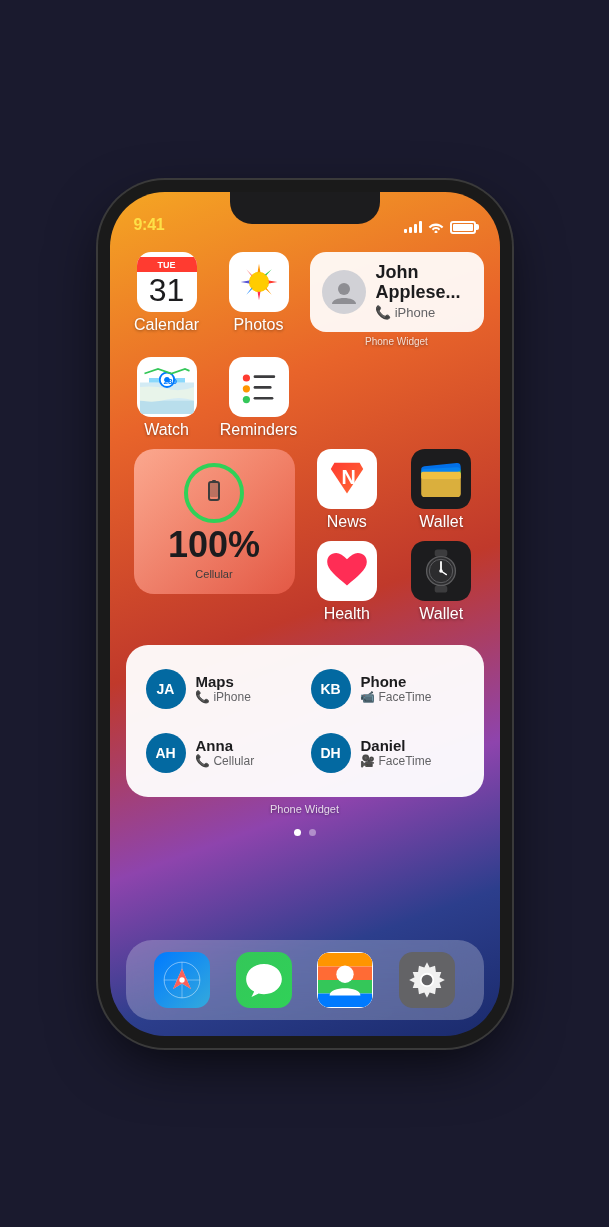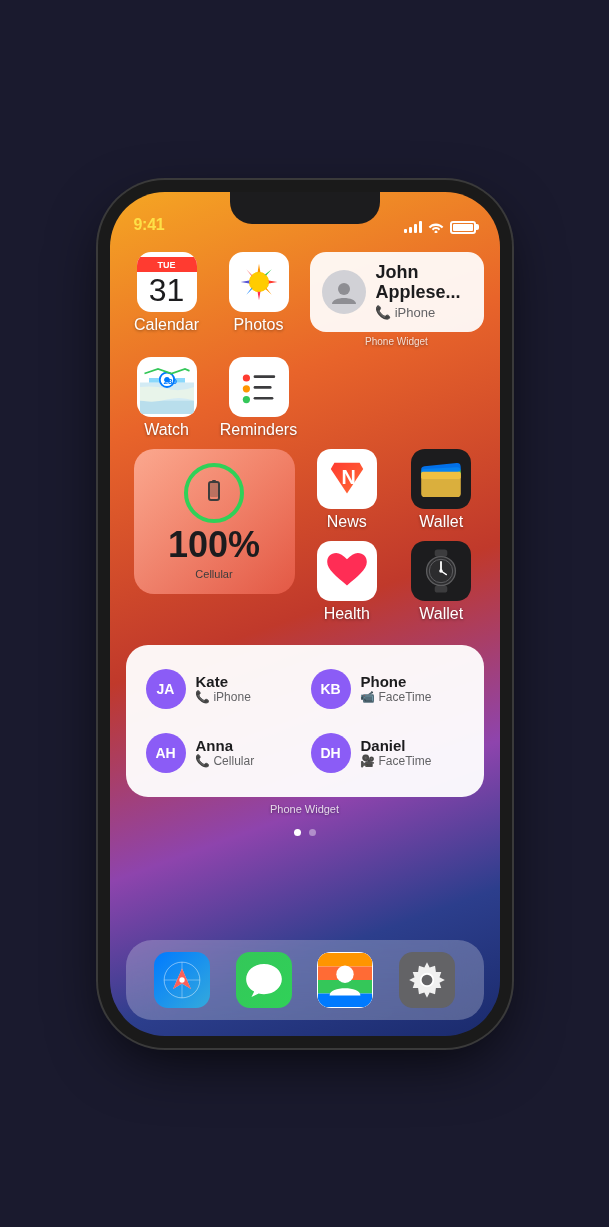--- a/index.html
+++ b/index.html
@@ -350,21 +350,21 @@
       display: flex;
       align-items: center;
       gap: 10px;
       padding: 8px 4px;
     }
 
     .contact-avatar {
       width: 40px;
       height: 40px;
       border-radius: 50%;
-      background: #8b5cf6;
+      background: #0369a1;
       display: flex;
       align-items: center;
       justify-content: center;
       font-size: 14px;
       font-weight: 600;
       color: white;
       flex-shrink: 0;
     }
 
     .contact-details .name {
@@ -632,21 +632,21 @@
 
       <div>
         <div class="phone-widget-large">
           <div class="contacts-grid">
 
             <div class="contact-item">
               <div class="contact-avatar">
                 <span>JA</span>
               </div>
               <div class="contact-details">
-                <div class="name">Kate</div>
+                <div class="name">Maps</div>
                 <div class="method">
                   <span>📞</span>
                   iPhone
                 </div>
               </div>
             </div>
 
             <div class="contact-item">
               <div class="contact-avatar">
                 <span>KB</span>

